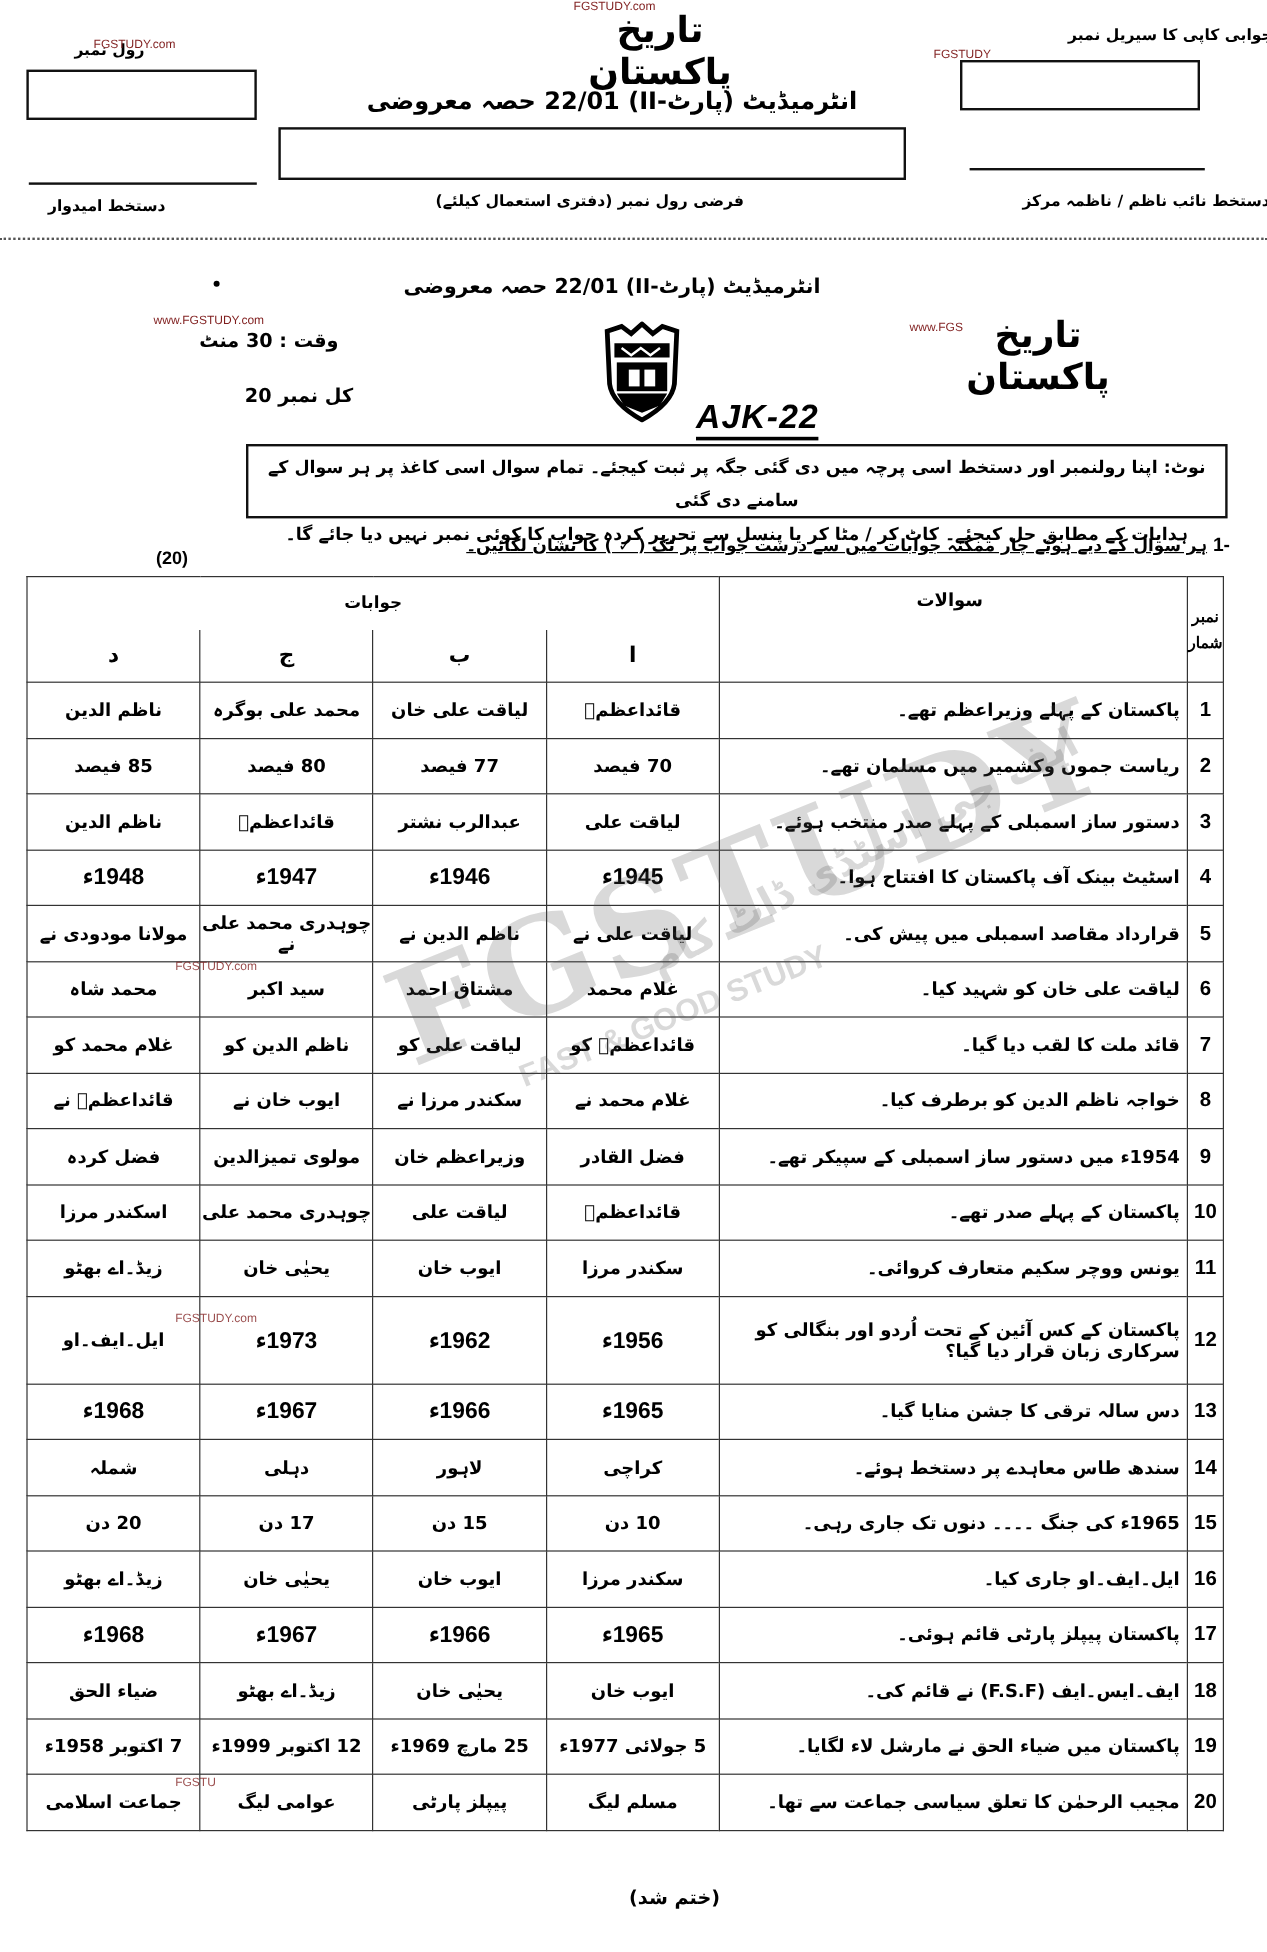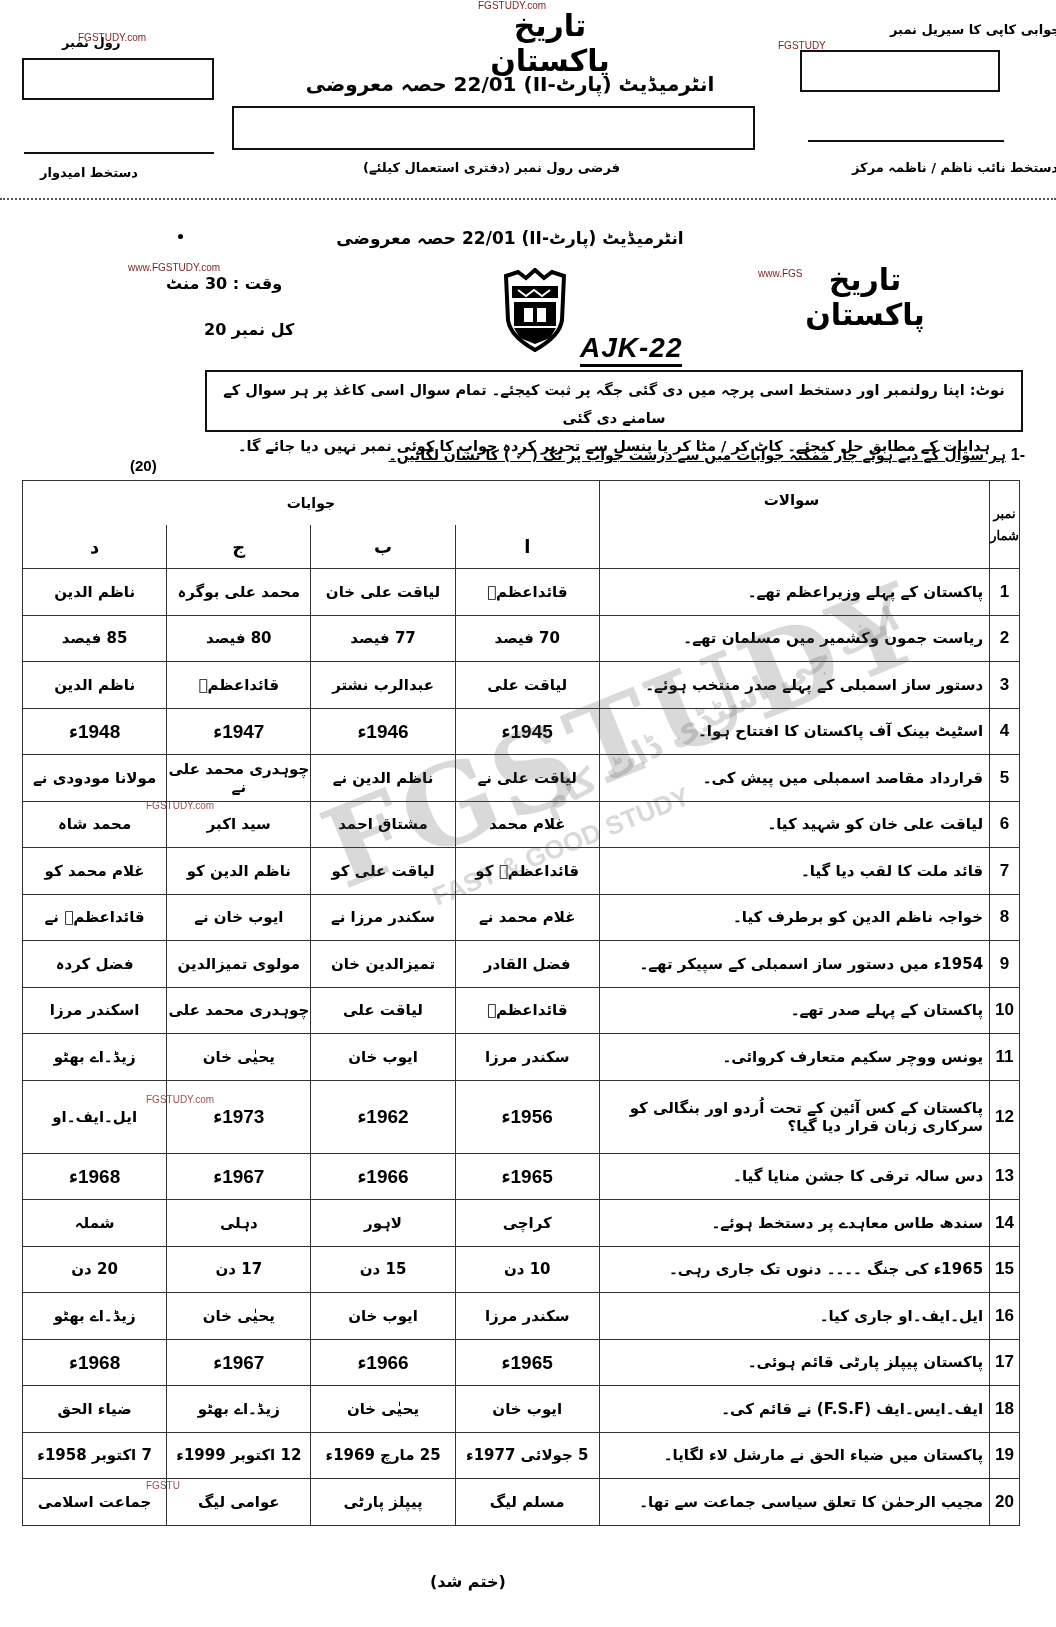--- a/index.html
+++ b/index.html
@@ -179,21 +179,21 @@
         <td class="q urdu">خواجہ ناظم الدین کو برطرف کیا۔</td>
         <td class="opt urdu">غلام محمد نے</td>
         <td class="opt urdu">سکندر مرزا نے</td>
         <td class="opt urdu">ایوب خان نے</td>
         <td class="opt urdu">قائداعظمؒ نے</td>
       </tr>
       <tr class="row">
         <td class="num">9</td>
         <td class="q urdu">1954ء میں دستور ساز اسمبلی کے سپیکر تھے۔</td>
         <td class="opt urdu">فضل القادر</td>
-        <td class="opt urdu">تمیزالدین خان</td>
+        <td class="opt urdu">وزیراعظم خان</td>
         <td class="opt urdu">مولوی تمیزالدین</td>
         <td class="opt urdu">فضل کردہ</td>
       </tr>
       <tr class="row">
         <td class="num">10</td>
         <td class="q urdu">پاکستان کے پہلے صدر تھے۔</td>
         <td class="opt urdu">قائداعظمؒ</td>
         <td class="opt urdu">لیاقت علی</td>
         <td class="opt urdu">چوہدری محمد علی</td>
         <td class="opt urdu">اسکندر مرزا</td>
@@ -283,13 +283,13 @@
 
 <div class="wm-urdu urdu">ایف جی اسٹڈی ڈاٹ کام</div>
 <div class="watermark">
   <div class="big">FGSTUDY</div>
   <div class="tag">FAST &amp; GOOD STUDY</div>
 </div>
 <div class="abs wm-small" style="left:146px; top:800px; opacity:0.8;">FGSTUDY.com</div>
 <div class="abs wm-small" style="left:146px; top:1094px; opacity:0.8;">FGSTUDY.com</div>
 <div class="abs wm-small" style="left:146px; top:1480px; opacity:0.8;">FGSTU</div>
 
-<div class="abs urdu end-mark" style="left:430px; top:1572px; width:160px; text-align:left;">(ختم شد)</div>
+<div class="abs urdu end-mark" style="left:440px; top:1572px; width:160px; text-align:right;">(ختم شد)</div>
 
 </body></html>

